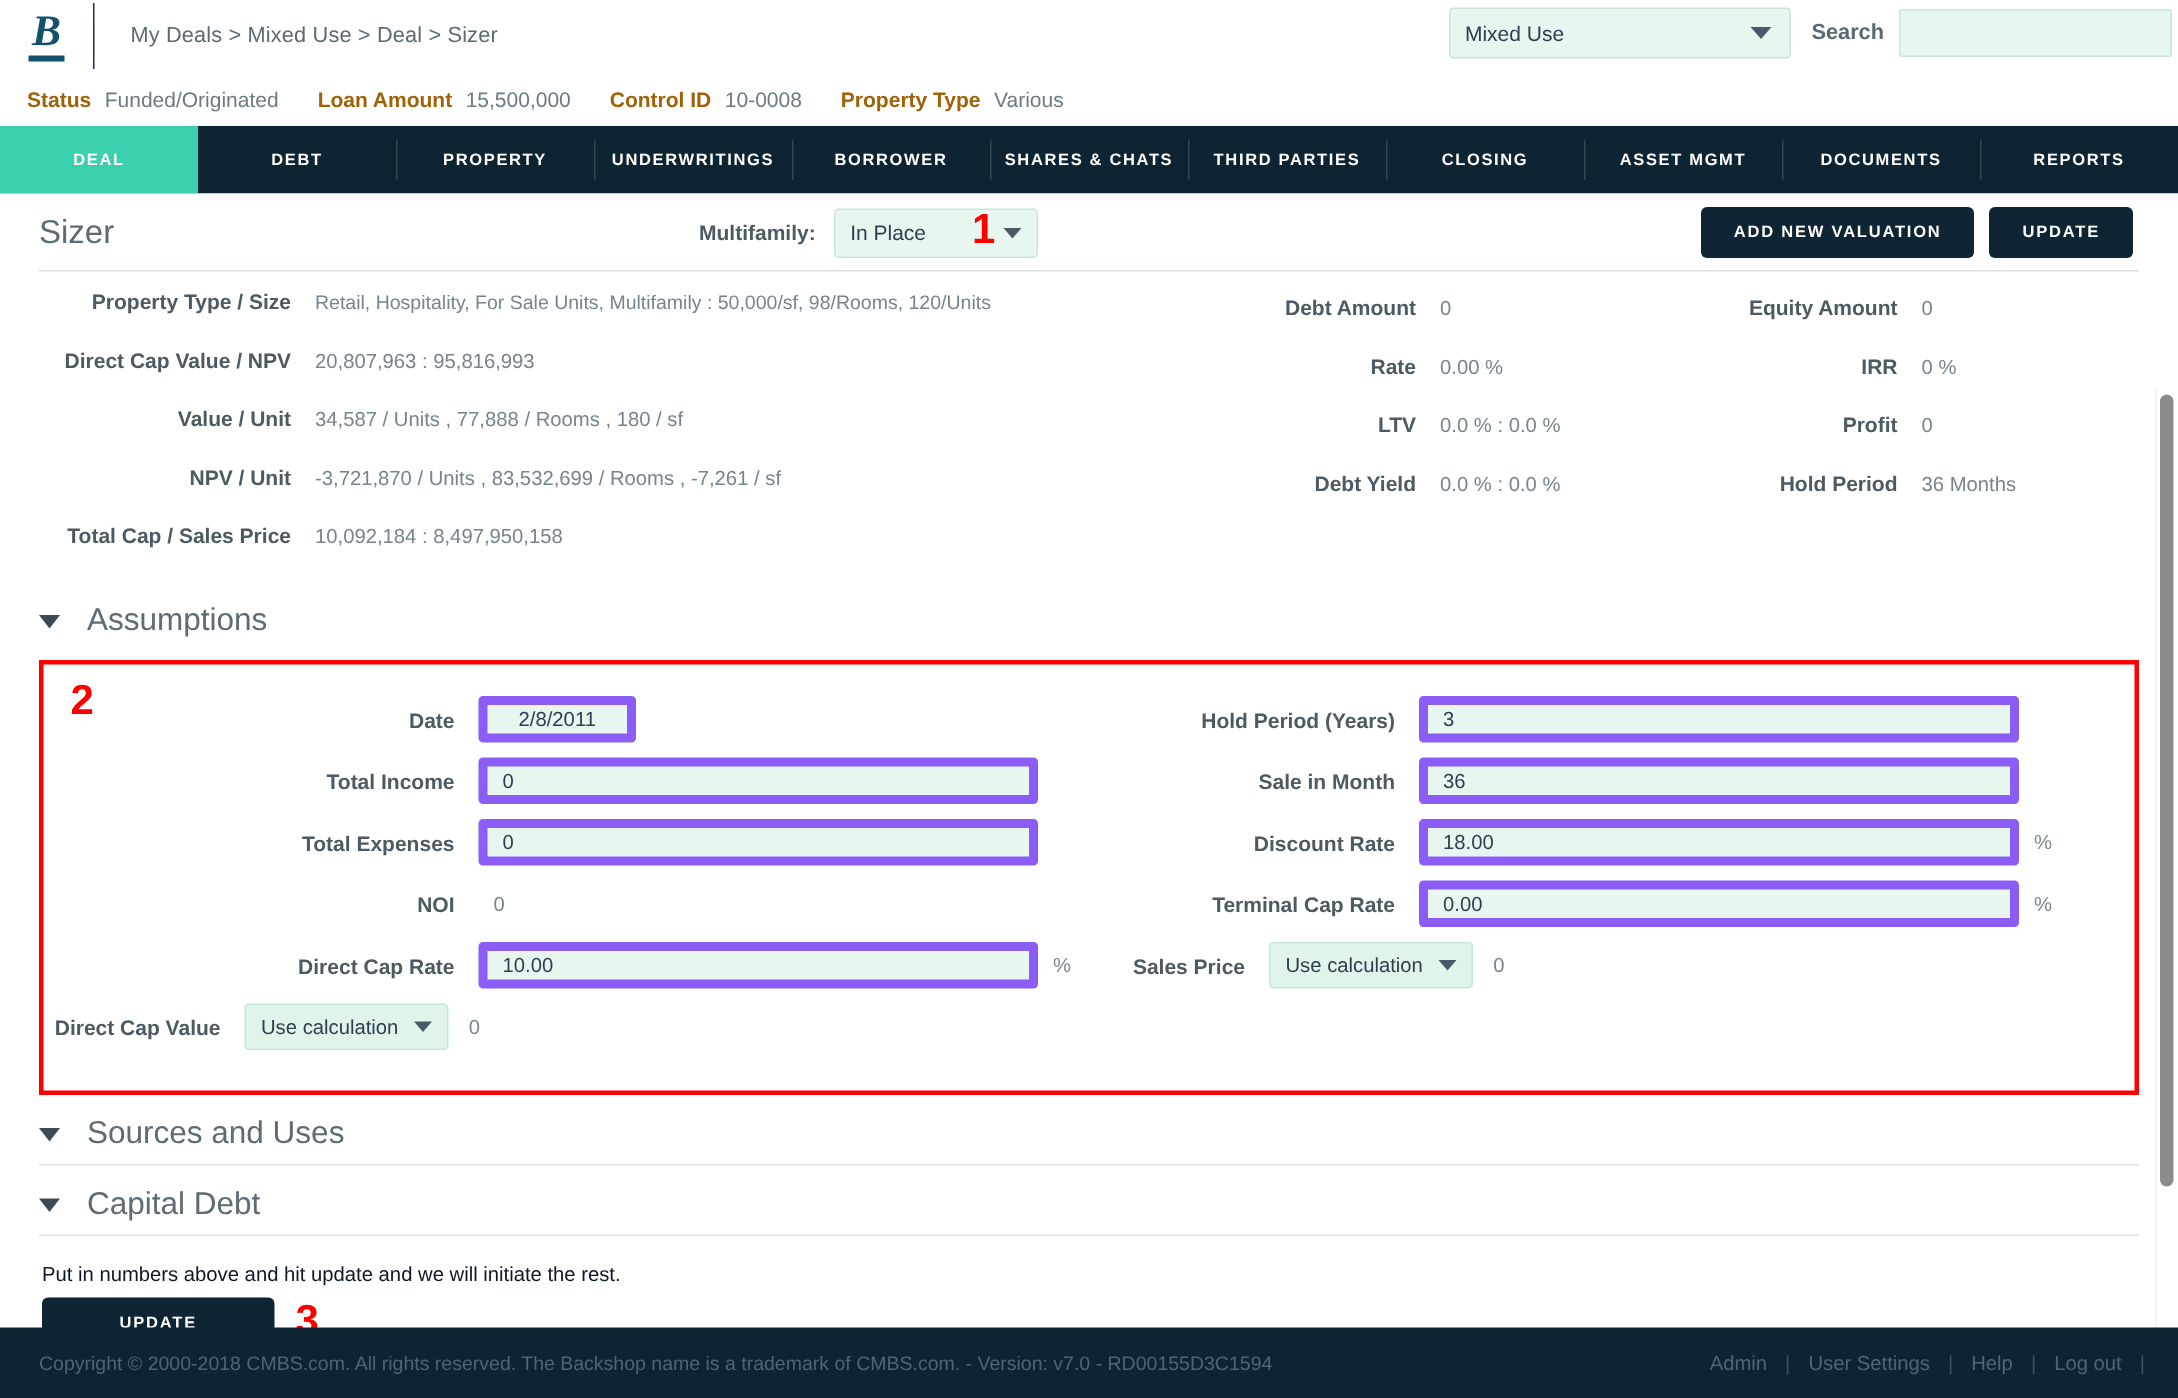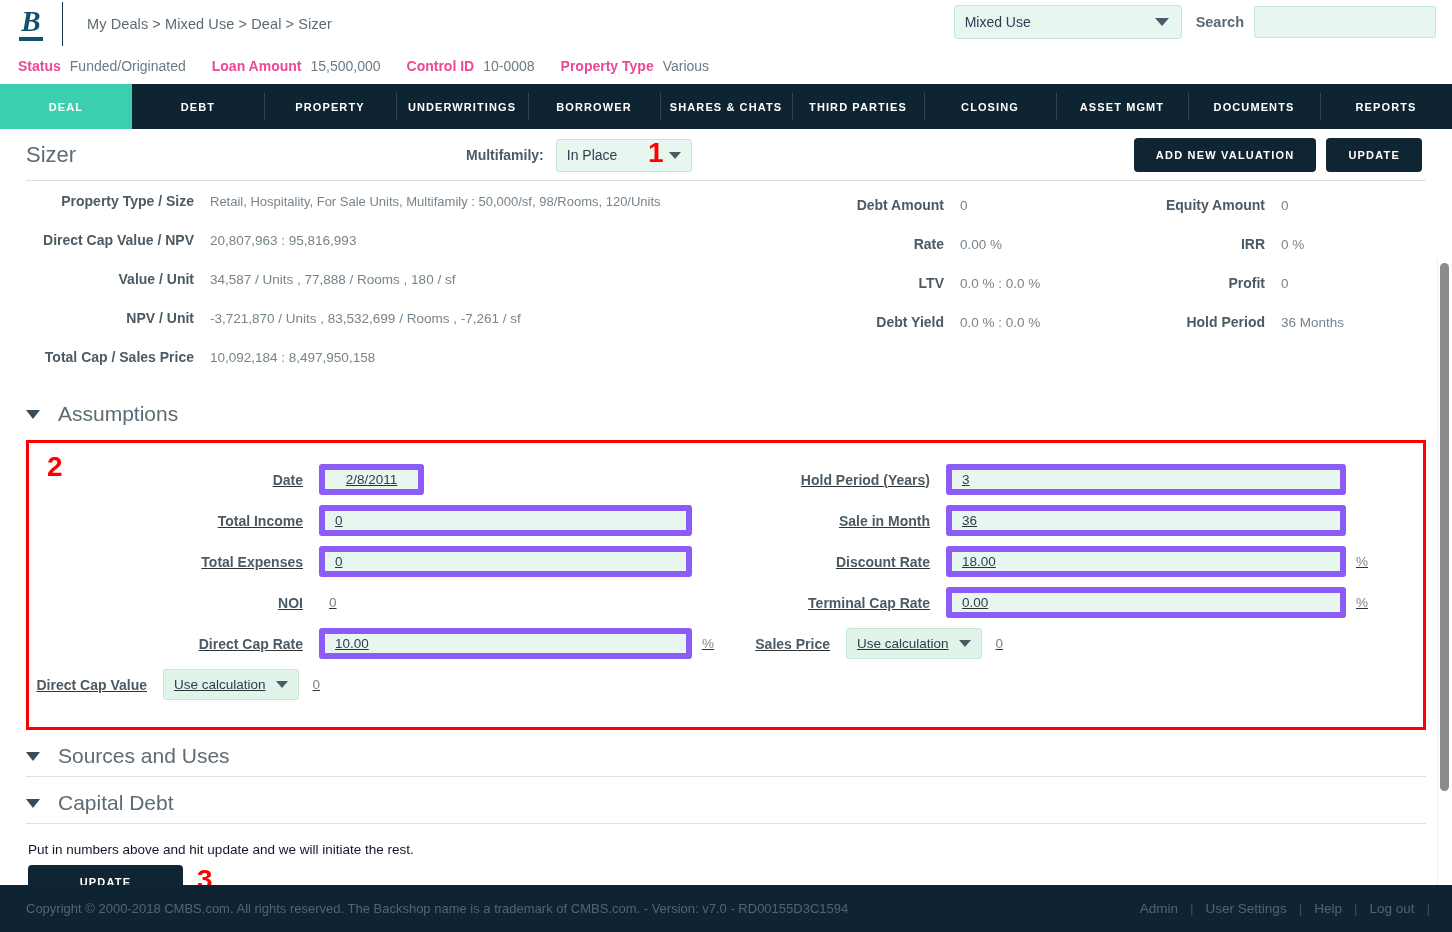--- a/index.html
+++ b/index.html
@@ -45,21 +45,21 @@
     background: #16354a;
     margin-right: 24px;
   }
   .breadcrumb {
     font-size: 14.5px;
     color: #5c6b73;
     letter-spacing: .1px;
   }
   .topright {
     position: absolute;
-    right: 16px;
+    right: 4px;
     top: 5px;
     display: flex;
     align-items: center;
   }
   .uw-select {
     width: 228px;
     height: 34px;
     background: #e8f6f0;
     border: 1px solid #c6e6d9;
     border-radius: 3px;
@@ -99,21 +99,21 @@
 
   
   .statusbar {
     height: 37px;
     display: flex;
     align-items: center;
     padding-left: 18px;
     font-size: 14px;
     background: #ffffff;
   }
-  .st-label { font-weight: bold; color: #ec4899; }
+  .st-label { font-weight: bold; color: #a16207; }
   .st-value { color: #6b7a84; margin-left: 9px; margin-right: 26px; }
 
   
   .tabs {
     display: flex;
     height: 45px;
     background: #0e2432;
   }
   .tab {
     flex: 1;
@@ -264,21 +264,21 @@
   }
 
   
   .assump {
     position: relative;
     margin: 6px 26px 0 26px;
     padding: 16px 0 22px 0;
     border: 3px solid #ff0000;
   }
   .assump-cols { display: flex; }
-  .acol { flex: 1; text-decoration: underline; }
+  .acol { flex: 1; }
   .frow {
     display: flex;
     align-items: center;
     height: 41px;
   }
   .frow .flbl {
     font-size: 14px;
     font-weight: bold;
     color: #4c5a64;
     text-align: right;

